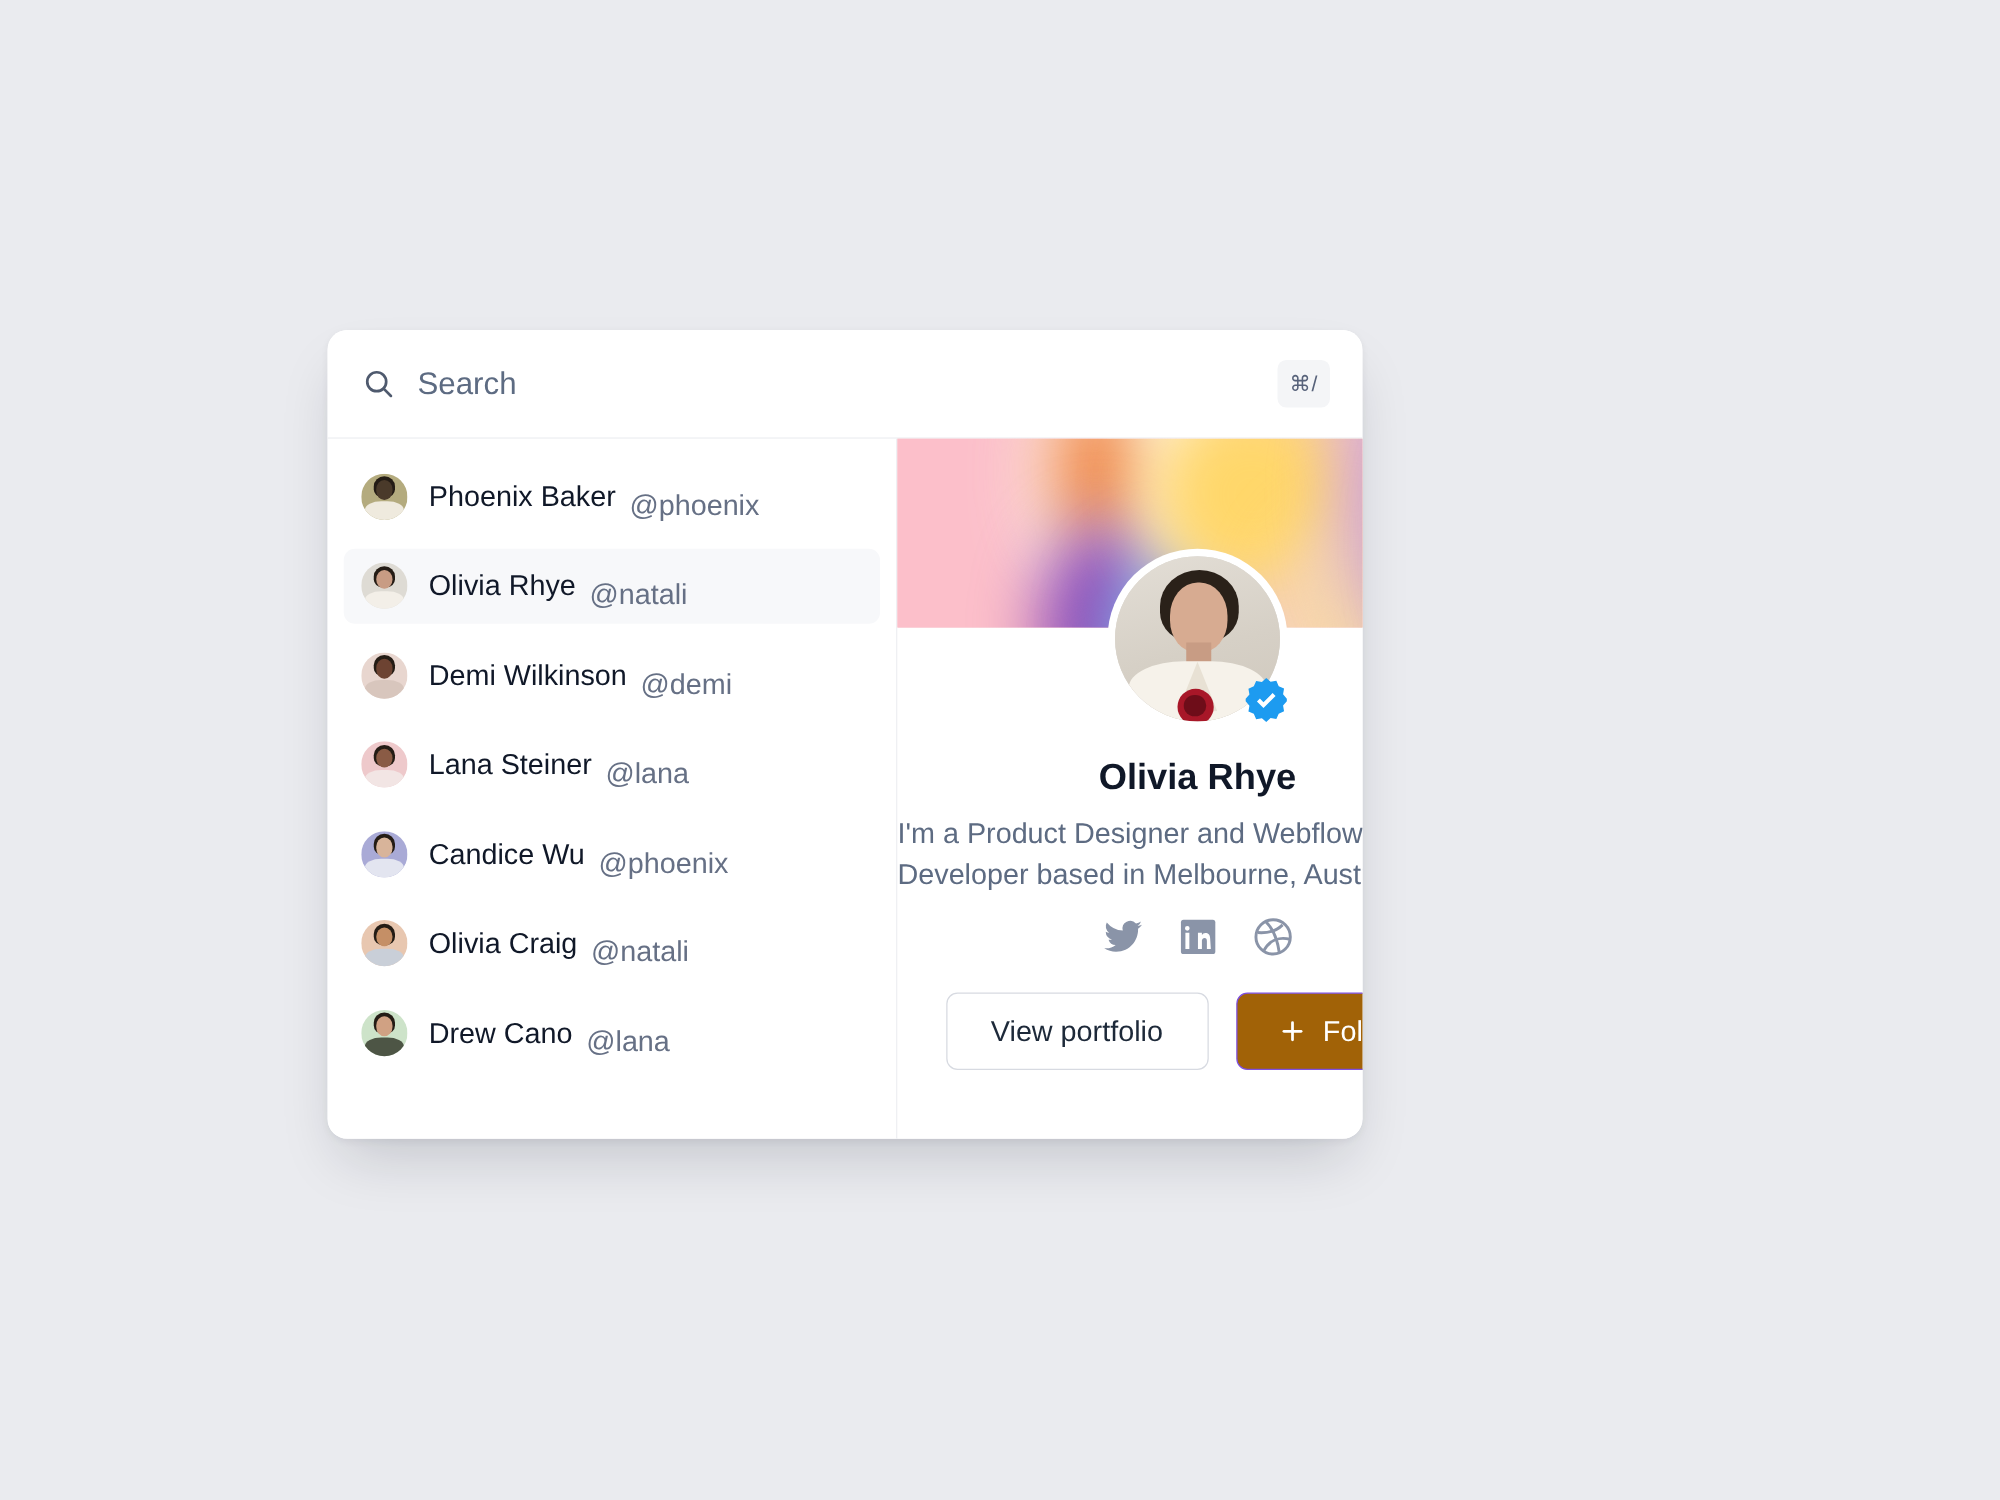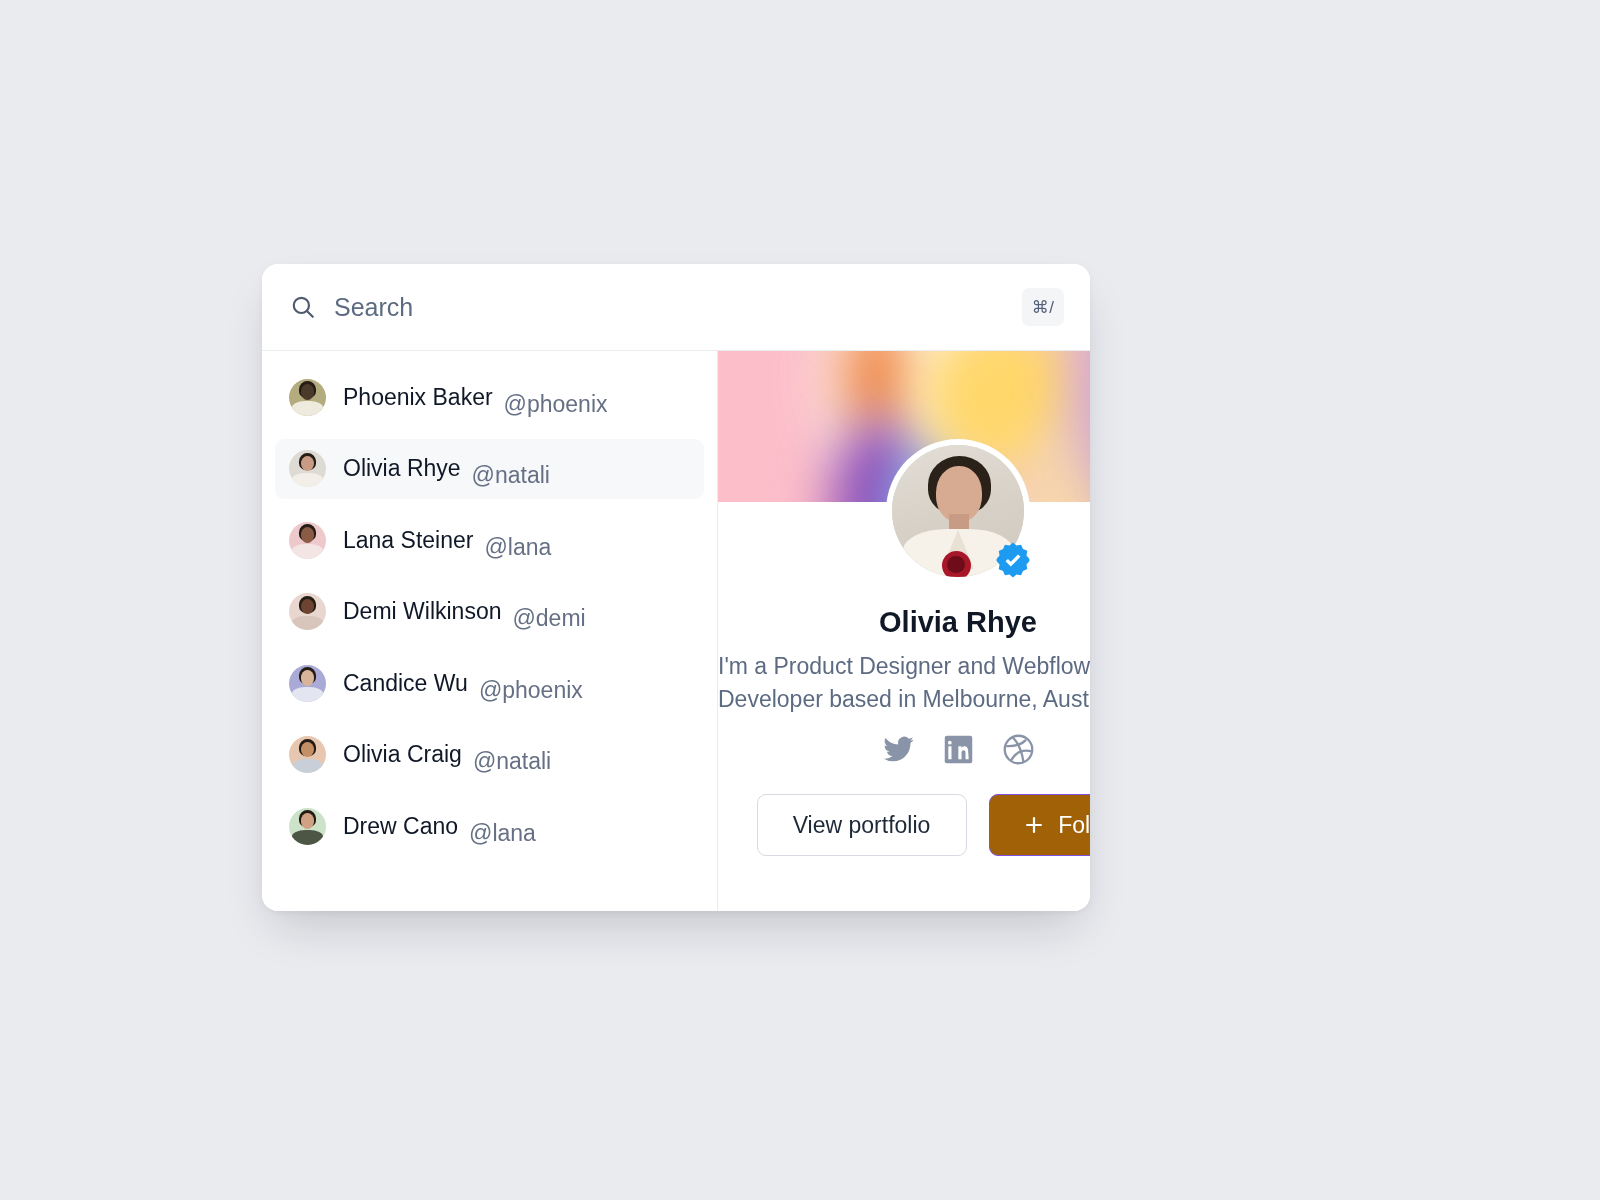--- a/index.html
+++ b/index.html
@@ -219,37 +219,37 @@
             <div class="sk" style="background:#dedbd4"></div>
             <div class="sk" style="left:26%;top:8%;width:48%;height:46%;background:#241c15;border-radius:50% 50% 40% 40%"></div>
             <div class="sk" style="left:32%;top:16%;width:36%;height:42%;background:#c89c84;border-radius:48%"></div>
             <div class="sk" style="left:8%;top:62%;width:84%;height:42%;background:#f3efe8;border-radius:42% 42% 0 0"></div>
           </div>
           <span class="row-name">Olivia Rhye</span>
           <span class="row-handle">@natali</span>
         </div>
         <div class="row">
           <div class="row-avatar">
+            <div class="sk" style="background:#e8d6cf"></div>
+            <div class="sk" style="left:26%;top:8%;width:48%;height:46%;background:#241c15;border-radius:50% 50% 40% 40%"></div>
+            <div class="sk" style="left:32%;top:16%;width:36%;height:42%;background:#6d4332;border-radius:48%"></div>
+            <div class="sk" style="left:8%;top:62%;width:84%;height:42%;background:#d8c6bd;border-radius:42% 42% 0 0"></div>
+          </div>
+          <span class="row-name">Demi Wilkinson</span>
+          <span class="row-handle">@demi</span>
+        </div>
+        <div class="row">
+          <div class="row-avatar">
             <div class="sk" style="background:#eec9cb"></div>
             <div class="sk" style="left:26%;top:8%;width:48%;height:46%;background:#241c15;border-radius:50% 50% 40% 40%"></div>
             <div class="sk" style="left:32%;top:16%;width:36%;height:42%;background:#8a5b45;border-radius:48%"></div>
             <div class="sk" style="left:8%;top:62%;width:84%;height:42%;background:#f2e5e4;border-radius:42% 42% 0 0"></div>
           </div>
           <span class="row-name">Lana Steiner</span>
           <span class="row-handle">@lana</span>
-        </div>
-        <div class="row">
-          <div class="row-avatar">
-            <div class="sk" style="background:#e8d6cf"></div>
-            <div class="sk" style="left:26%;top:8%;width:48%;height:46%;background:#241c15;border-radius:50% 50% 40% 40%"></div>
-            <div class="sk" style="left:32%;top:16%;width:36%;height:42%;background:#6d4332;border-radius:48%"></div>
-            <div class="sk" style="left:8%;top:62%;width:84%;height:42%;background:#d8c6bd;border-radius:42% 42% 0 0"></div>
-          </div>
-          <span class="row-name">Demi Wilkinson</span>
-          <span class="row-handle">@demi</span>
         </div>
         <div class="row">
           <div class="row-avatar">
             <div class="sk" style="background:#a9aad6"></div>
             <div class="sk" style="left:26%;top:8%;width:48%;height:46%;background:#241c15;border-radius:50% 50% 40% 40%"></div>
             <div class="sk" style="left:32%;top:16%;width:36%;height:42%;background:#d8b49a;border-radius:48%"></div>
             <div class="sk" style="left:8%;top:62%;width:84%;height:42%;background:#e3e5f0;border-radius:42% 42% 0 0"></div>
           </div>
           <span class="row-name">Candice Wu</span>
           <span class="row-handle">@phoenix</span>

